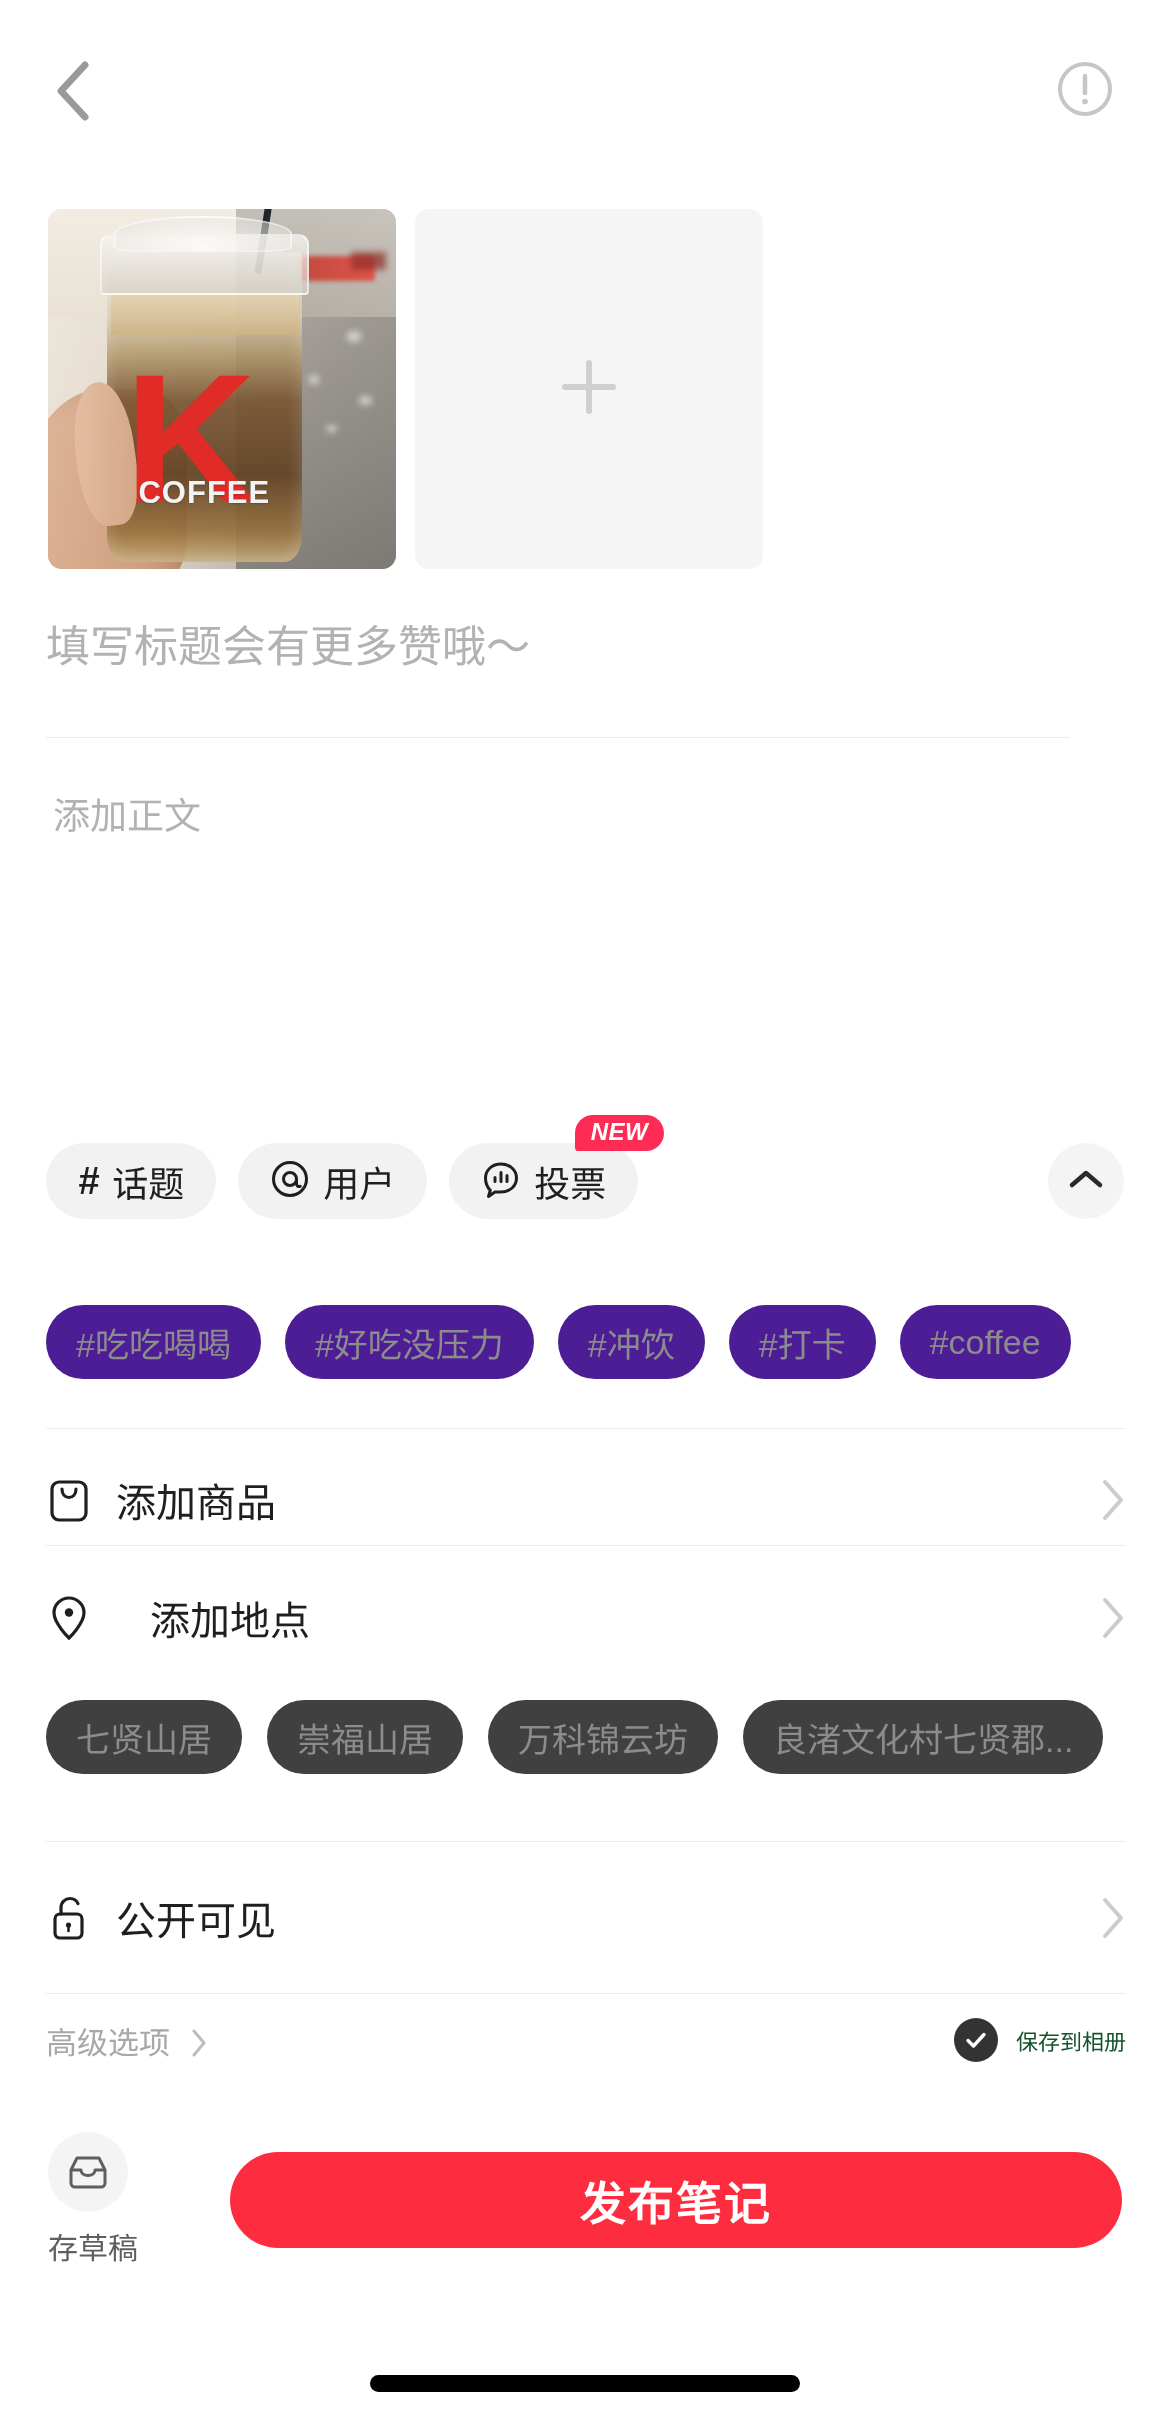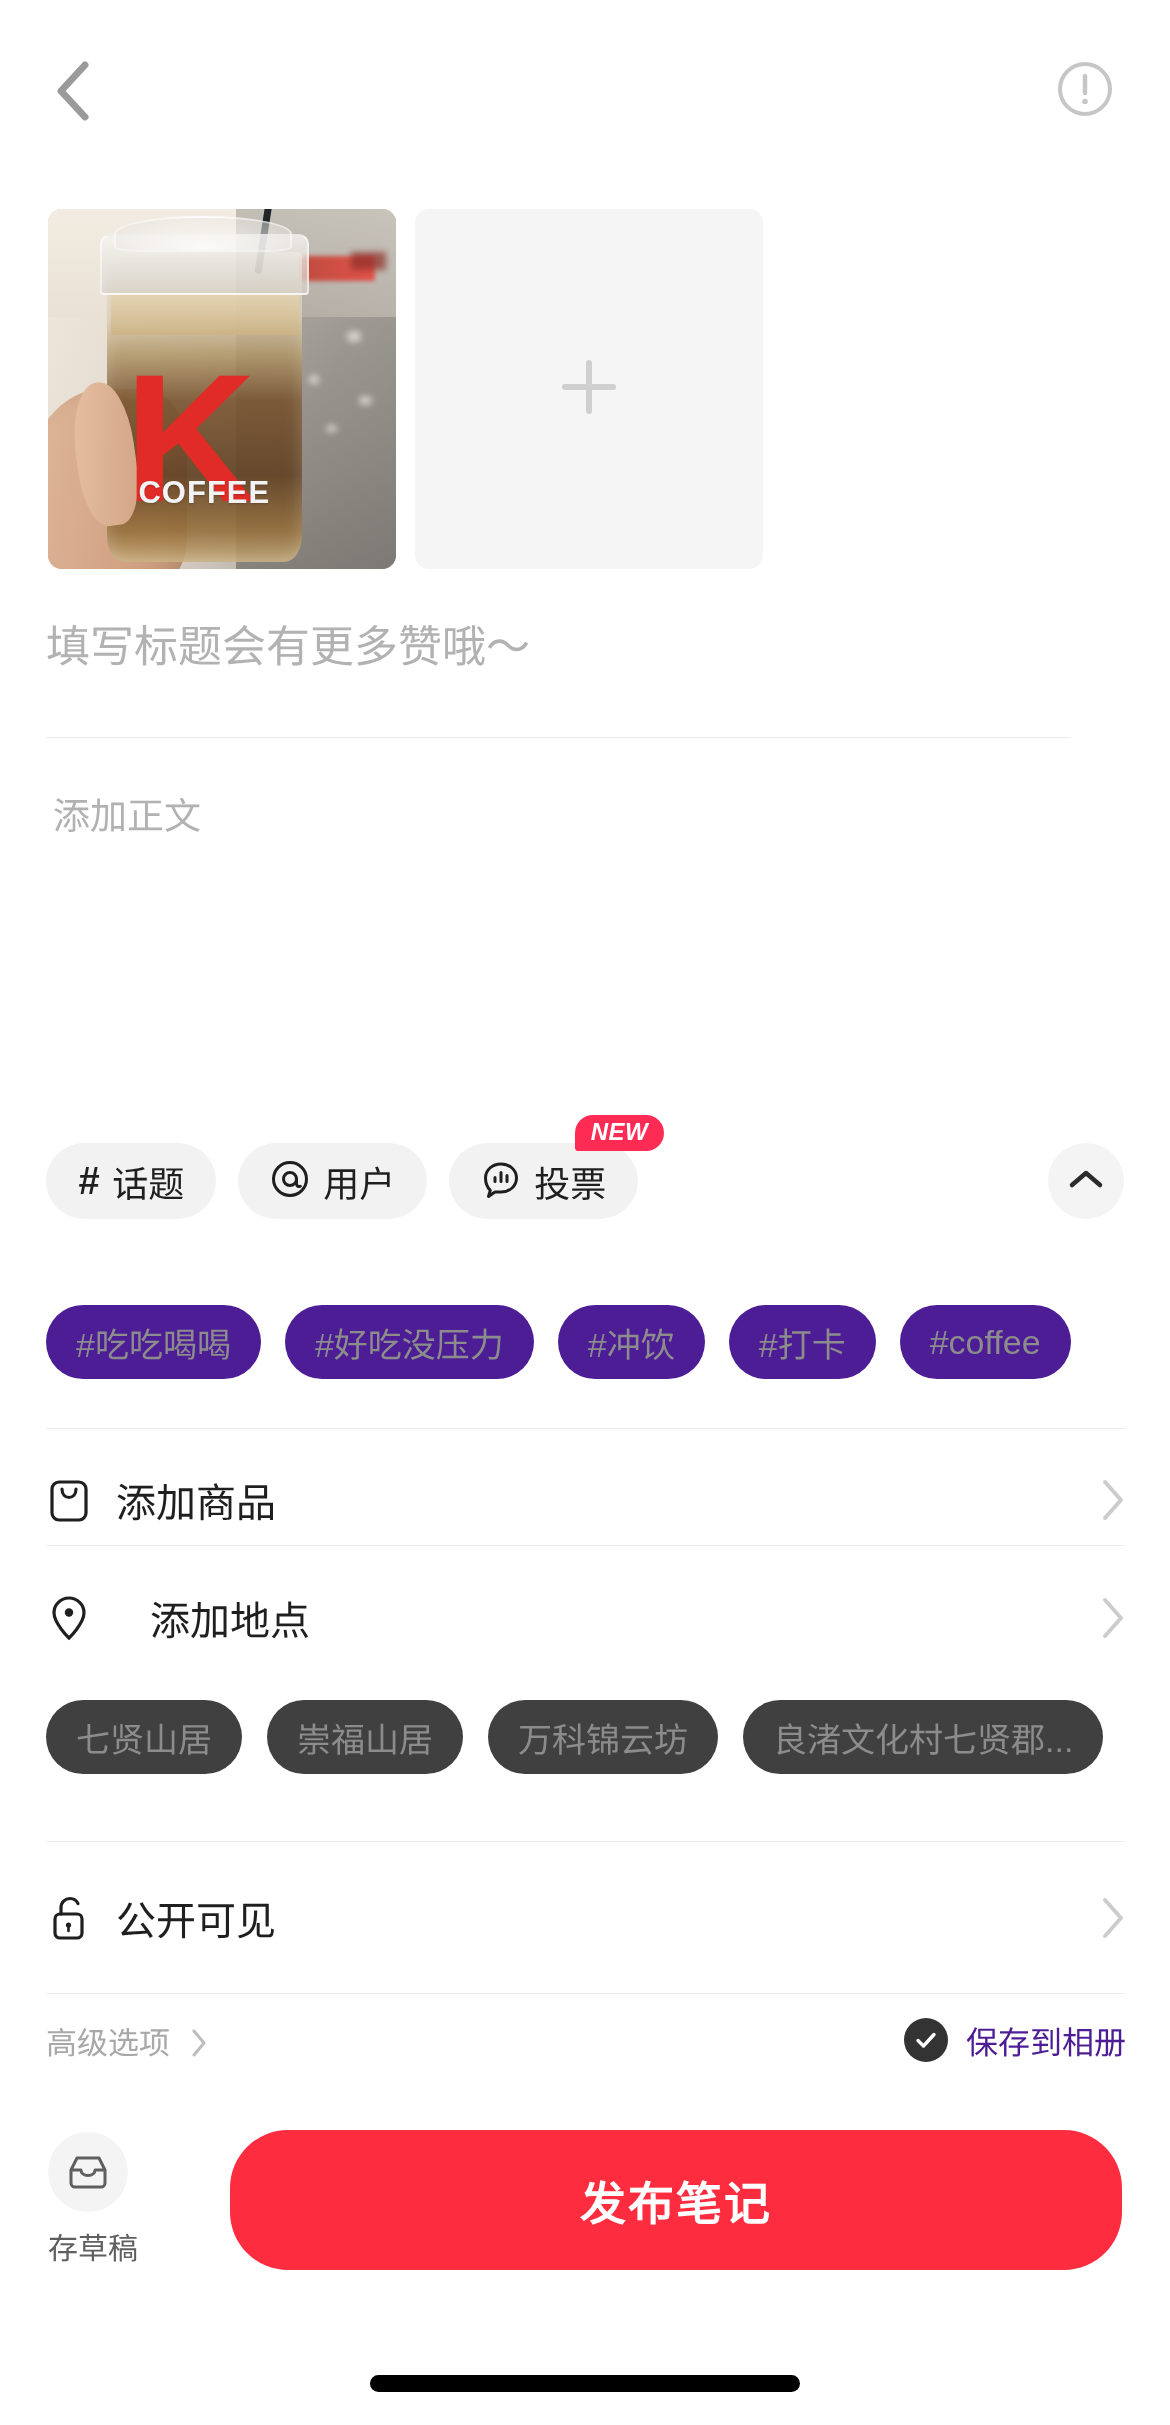--- a/index.html
+++ b/index.html
@@ -348,21 +348,21 @@
   .save-album {
     display: flex; align-items: center; gap: 18px;
     cursor: pointer;
   }
   .check-circle {
     width: 44px; height: 44px;
     border-radius: 50%;
     background: #333333;
     display: flex; align-items: center; justify-content: center;
   }
-  .save-label { font-size: 32px; color: #4c1d95; }
+  .save-label { font-size: 22px; color: #14532d; }
 
   
   .bottom-bar {
     position: absolute;
     bottom: 130px; left: 0;
     width: 1170px;
     height: 190px;
     display: flex;
     align-items: center;
     padding: 0 48px;
@@ -379,21 +379,21 @@
     display: flex; align-items: center; justify-content: center;
   }
   .draft-label {
     margin-top: 12px;
     font-size: 30px;
     color: #5f5f5f;
   }
   .publish-btn {
     margin-left: 32px;
     flex: 1;
-    height: 140px;
+    height: 96px;
     border: none;
     border-radius: 58px;
     background: #fe2c3f;
     color: #ffffff;
     font-family: "Liberation Sans", "DejaVu Sans", sans-serif;
     font-size: 46px;
     font-weight: 700;
     letter-spacing: 2px;
     cursor: pointer;
   }

